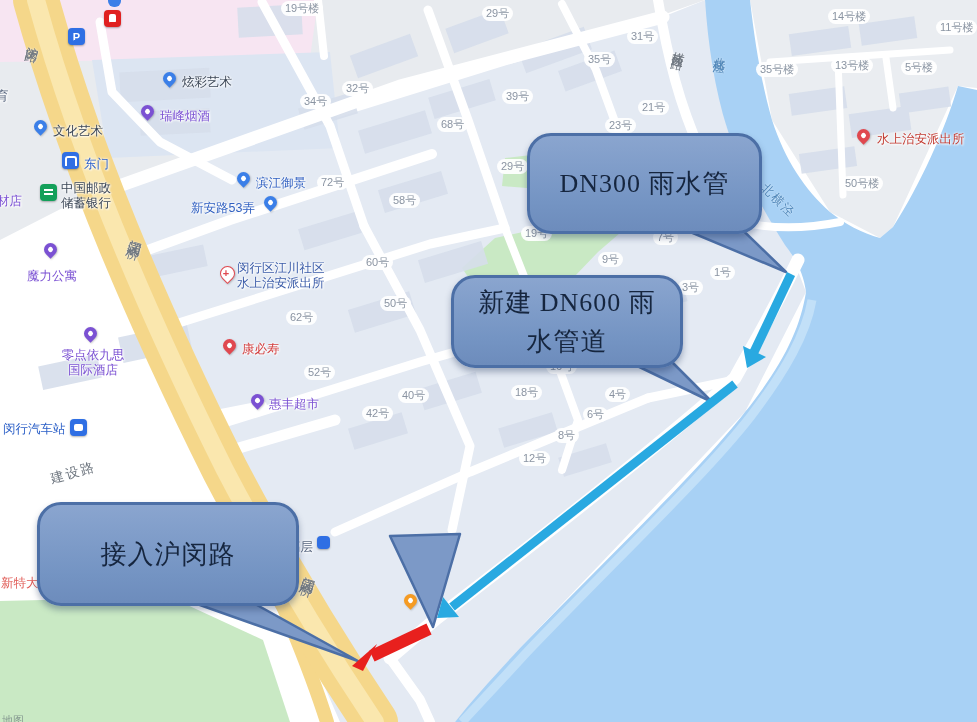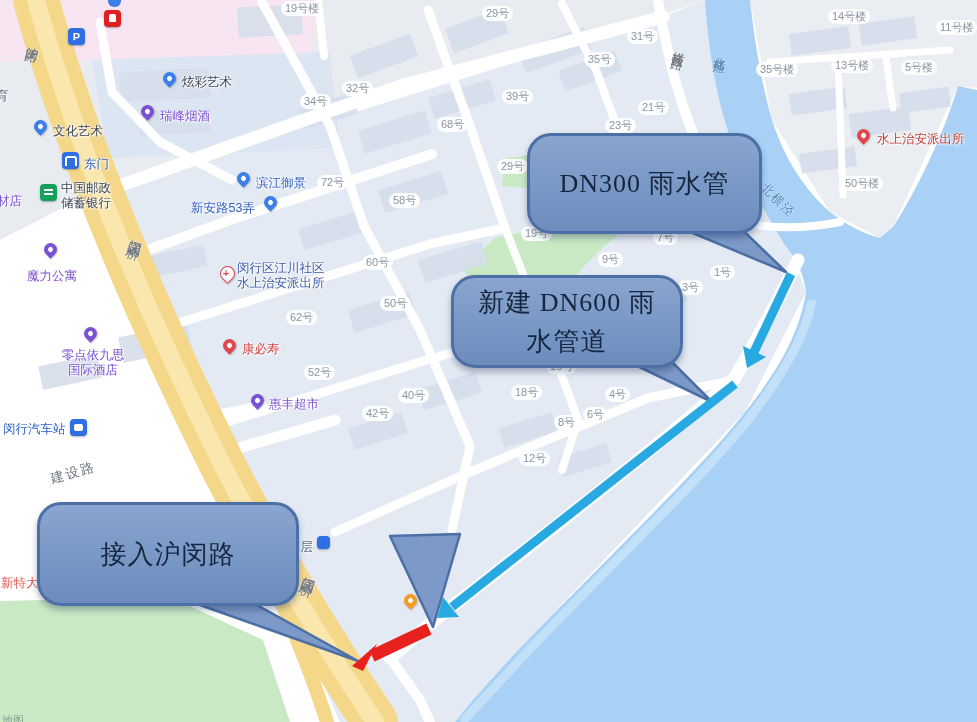--- a/index.html
+++ b/index.html
@@ -159,21 +159,21 @@
   <div class="bnum" style="left:362px;top:255px">60号</div>
   <div class="bnum" style="left:380px;top:296px">50号</div>
   <div class="bnum" style="left:286px;top:310px">62号</div>
   <div class="bnum" style="left:304px;top:365px">52号</div>
   <div class="bnum" style="left:398px;top:388px">40号</div>
   <div class="bnum" style="left:362px;top:406px">42号</div>
   <div class="bnum" style="left:511px;top:385px">18号</div>
   <div class="bnum" style="left:546px;top:359px">16号</div>
   <div class="bnum" style="left:605px;top:387px">4号</div>
   <div class="bnum" style="left:583px;top:407px">6号</div>
-  <div class="bnum" style="left:554px;top:415px">8号</div>
+  <div class="bnum" style="left:554px;top:428px">8号</div>
   <div class="bnum" style="left:519px;top:451px">12号</div>
   <div class="bnum" style="left:828px;top:9px">14号楼</div>
   <div class="bnum" style="left:936px;top:20px">11号楼</div>
   <div class="bnum" style="left:756px;top:62px">35号楼</div>
   <div class="bnum" style="left:831px;top:58px">13号楼</div>
   <div class="bnum" style="left:901px;top:60px">5号楼</div>
   <div class="bnum" style="left:841px;top:176px">50号楼</div>
 
   <div class="pin pin-blue" style="left:163px;top:72px"></div>
   <span class="poi-t c-dark" style="left:182px;top:74px">炫彩艺术</span>

